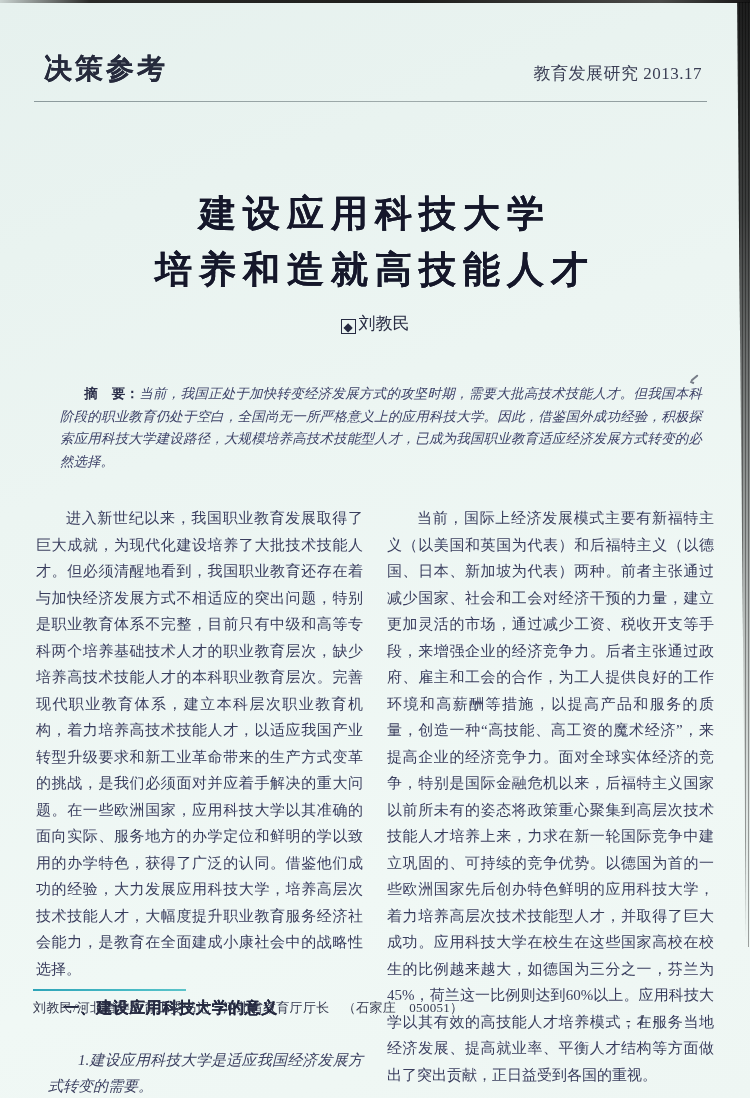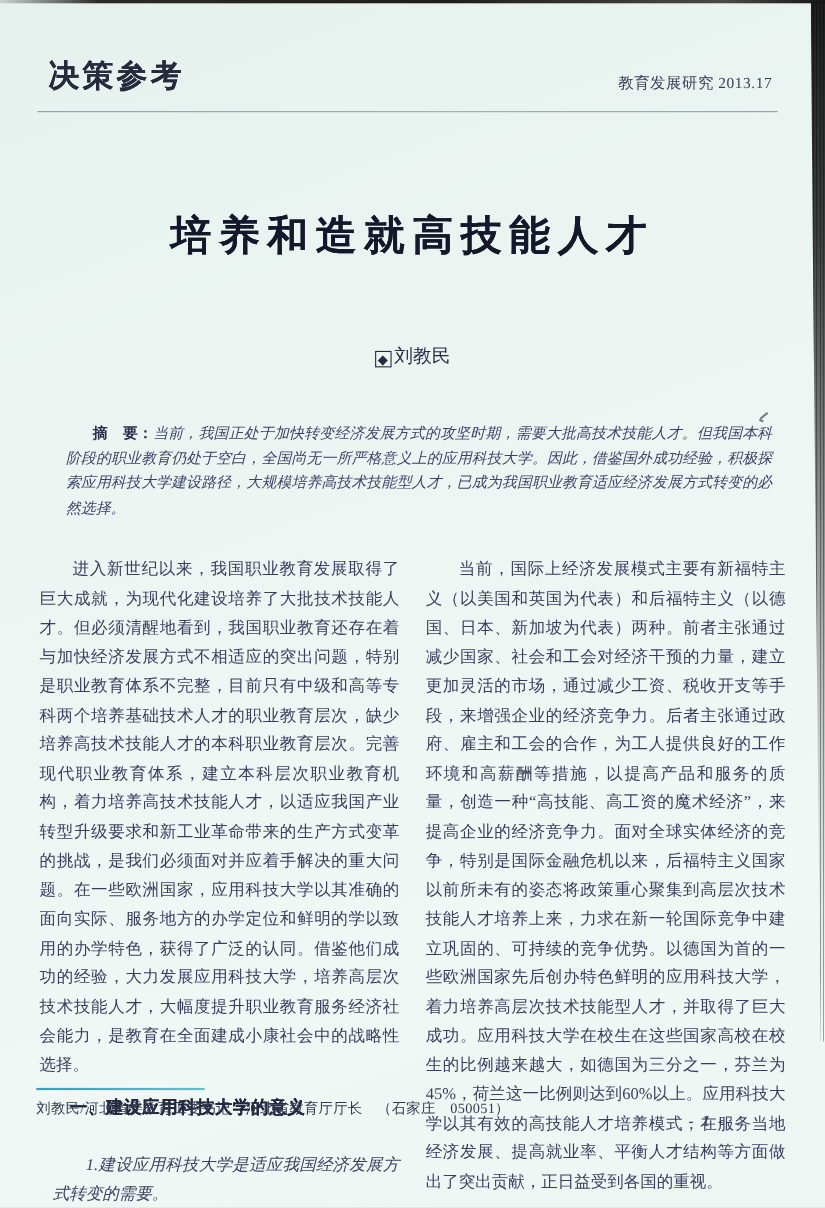--- a/index.html
+++ b/index.html
@@ -36,21 +36,21 @@
   .header-row {
     position:absolute; top:50px; left:44px; right:48px;
     display:flex; justify-content:space-between; align-items:flex-end;
   }
   .journal-name {
     font-family:"Liberation Serif", serif;
     font-weight:bold; font-size:28px; letter-spacing:3px; color:#262a3c;
     text-shadow:0 0 .4px #262a3c;
   }
   .journal-issue {
-    font-size:14px; color:#3a3e54; padding-bottom:3px; letter-spacing:.5px;
+    font-size:17px; color:#3a3e54; padding-bottom:3px; letter-spacing:.5px;
   }
   .header-rule {
     position:absolute; top:101px; left:34px; width:673px; height:1px;
     background:linear-gradient(90deg,#8c9a9c, #9fabab 55%, #8f9c9e);
   }
   
   .article-title {
     position:absolute; top:186px; left:0; width:100%;
     text-align:center;
     font-family:"Liberation Sans", sans-serif;
@@ -118,20 +118,21 @@
   <div class="scan-right"></div>
   <div class="scan-mark"></div>
 
   <div class="header-row">
     <span class="journal-name">决策参考</span>
     <span class="journal-issue">教育发展研究 2013.17</span>
   </div>
   <div class="header-rule"></div>
 
   <div class="article-title">
+    <div>建设应用科技大学</div>
     <div>培养和造就高技能人才</div>
   </div>
 
   <div class="author-line">
     <span class="author-diamond">◆</span><span>刘教民</span>
   </div>
 
   <div class="abstract-block">
     <p><b>摘　要：</b><span class="abstract-text">当前，我国正处于加快转变经济发展方式的攻坚时期，需要大批高技术技能人才。但我国本科阶段的职业教育仍处于空白，全国尚无一所严格意义上的应用科技大学。因此，借鉴国外成功经验，积极探索应用科技大学建设路径，大规模培养高技术技能型人才，已成为我国职业教育适应经济发展方式转变的必然选择。</span></p>
   </div>

